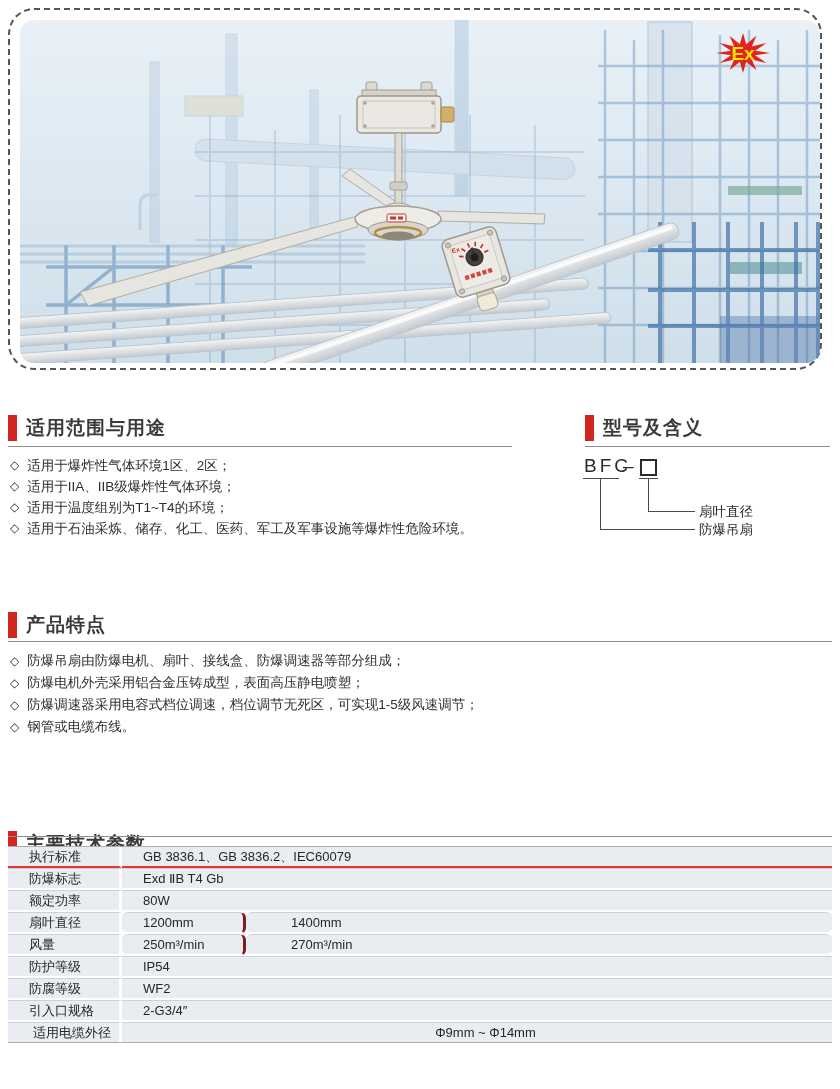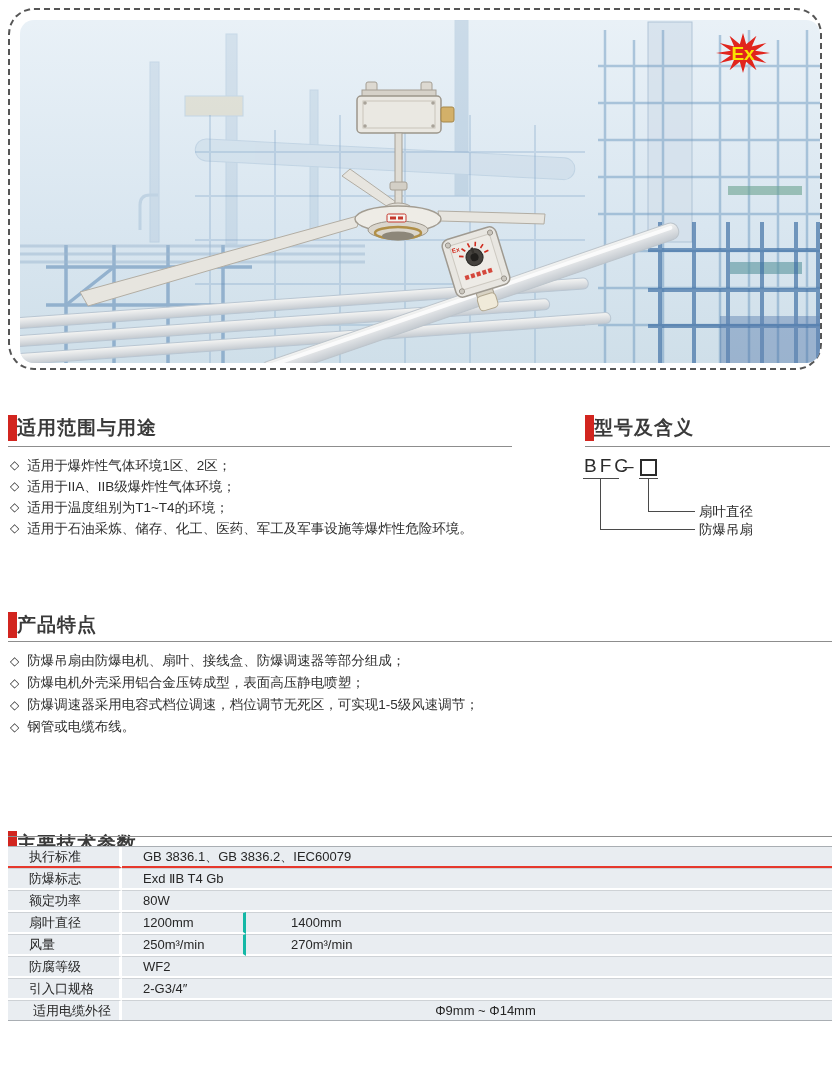--- a/index.html
+++ b/index.html
@@ -4,21 +4,21 @@
 <style>
   html,body{margin:0;padding:0;background:#fff;}
   .page{position:relative;width:840px;height:1089px;background:#fff;overflow:hidden;
         font-family:"Liberation Sans","DejaVu Sans",sans-serif;}
   
   .dashed-frame{position:absolute;left:8px;top:8px;width:814px;height:362px;
         border:2px dashed #555;border-radius:26px;box-sizing:border-box;}
   .photo{position:absolute;left:20px;top:20px;width:800px;height:343px;border-radius:14px;
         overflow:hidden;}
   
-  .sec-head{position:absolute;display:flex;align-items:center;height:27px;}
+  .sec-head{position:absolute;display:flex;align-items:center;gap:9px;height:27px;}
   .red-bar{width:9px;height:26px;background:var(--accent-red,#d2251f);}
   .sec-head h2{font-size:19px;font-weight:bold;color:#3a3a3a;margin:0;letter-spacing:1px;}
   .rule{position:absolute;height:1px;background:#8d8d8d;}
   
   .blist{position:absolute;}
   .bitem{display:flex;gap:8px;font-size:13.5px;color:#2e2e2e;align-items:flex-start;}
   .app .bitem{line-height:21px;}
   .feat .bitem{line-height:22px;}
   .dia{font-size:12px;line-height:inherit;}
   
@@ -30,22 +30,22 @@
   
   .spec-table{position:absolute;left:8px;top:846px;width:824px;border-collapse:separate;
         border-spacing:0;table-layout:fixed;font-size:13px;color:#262626;
         border-top:1px solid #a9aeb3;border-bottom:1px solid #a9aeb3;}
   .spec-table td{background:var(--table-row-bg,#e9edf1);height:19px;padding:0 4px 0 21px;
         border-top:1px solid #ced2d6;border-bottom:2px solid #fff;vertical-align:middle;
         white-space:nowrap;overflow:hidden;margin-left:20px;}
   .spec-table tr:first-child td{border-top:none;border-bottom:2px solid var(--table-divider-red,#e6382c);}
   .spec-table tr:last-child td{border-bottom:none;text-align:center;}
   .spec-table td.lbl{border-right:3px solid #fff;}
-  .spec-table td.v1{border-right:3px solid #14b8a6;}
-  .spec-table td.v2{padding-left:45px;}
+  .spec-table td.v1{border-right:3px solid #7f1d1d;border-radius:6px;}
+  .spec-table td.v2{padding-left:45px;border-radius:6px;}
 </style>
 </head>
 <body>
 
 <div class="page">
 
   <div class="dashed-frame"></div>
 
   <div class="photo">
     <svg width="800" height="343" viewBox="0 0 800 343">
@@ -276,20 +276,24 @@
         <td class="lbl">扇叶直径</td>
         <td class="val v1">1200mm</td>
         <td class="val v2">1400mm</td>
       </tr>
       <tr>
         <td class="lbl">风量</td>
         <td class="val v1">250m³/min</td>
         <td class="val v2">270m³/min</td>
       </tr>
       <tr>
+        <td class="lbl">防护等级</td>
+        <td class="val" colspan="2">IP54</td>
+      </tr>
+      <tr>
         <td class="lbl">防腐等级</td>
         <td class="val" colspan="2">WF2</td>
       </tr>
       <tr>
         <td class="lbl">引入口规格</td>
         <td class="val" colspan="2">2-G3/4″</td>
       </tr>
       <tr>
         <td class="lbl">适用电缆外径</td>
         <td class="val" colspan="2">Φ9mm ~ Φ14mm</td>

